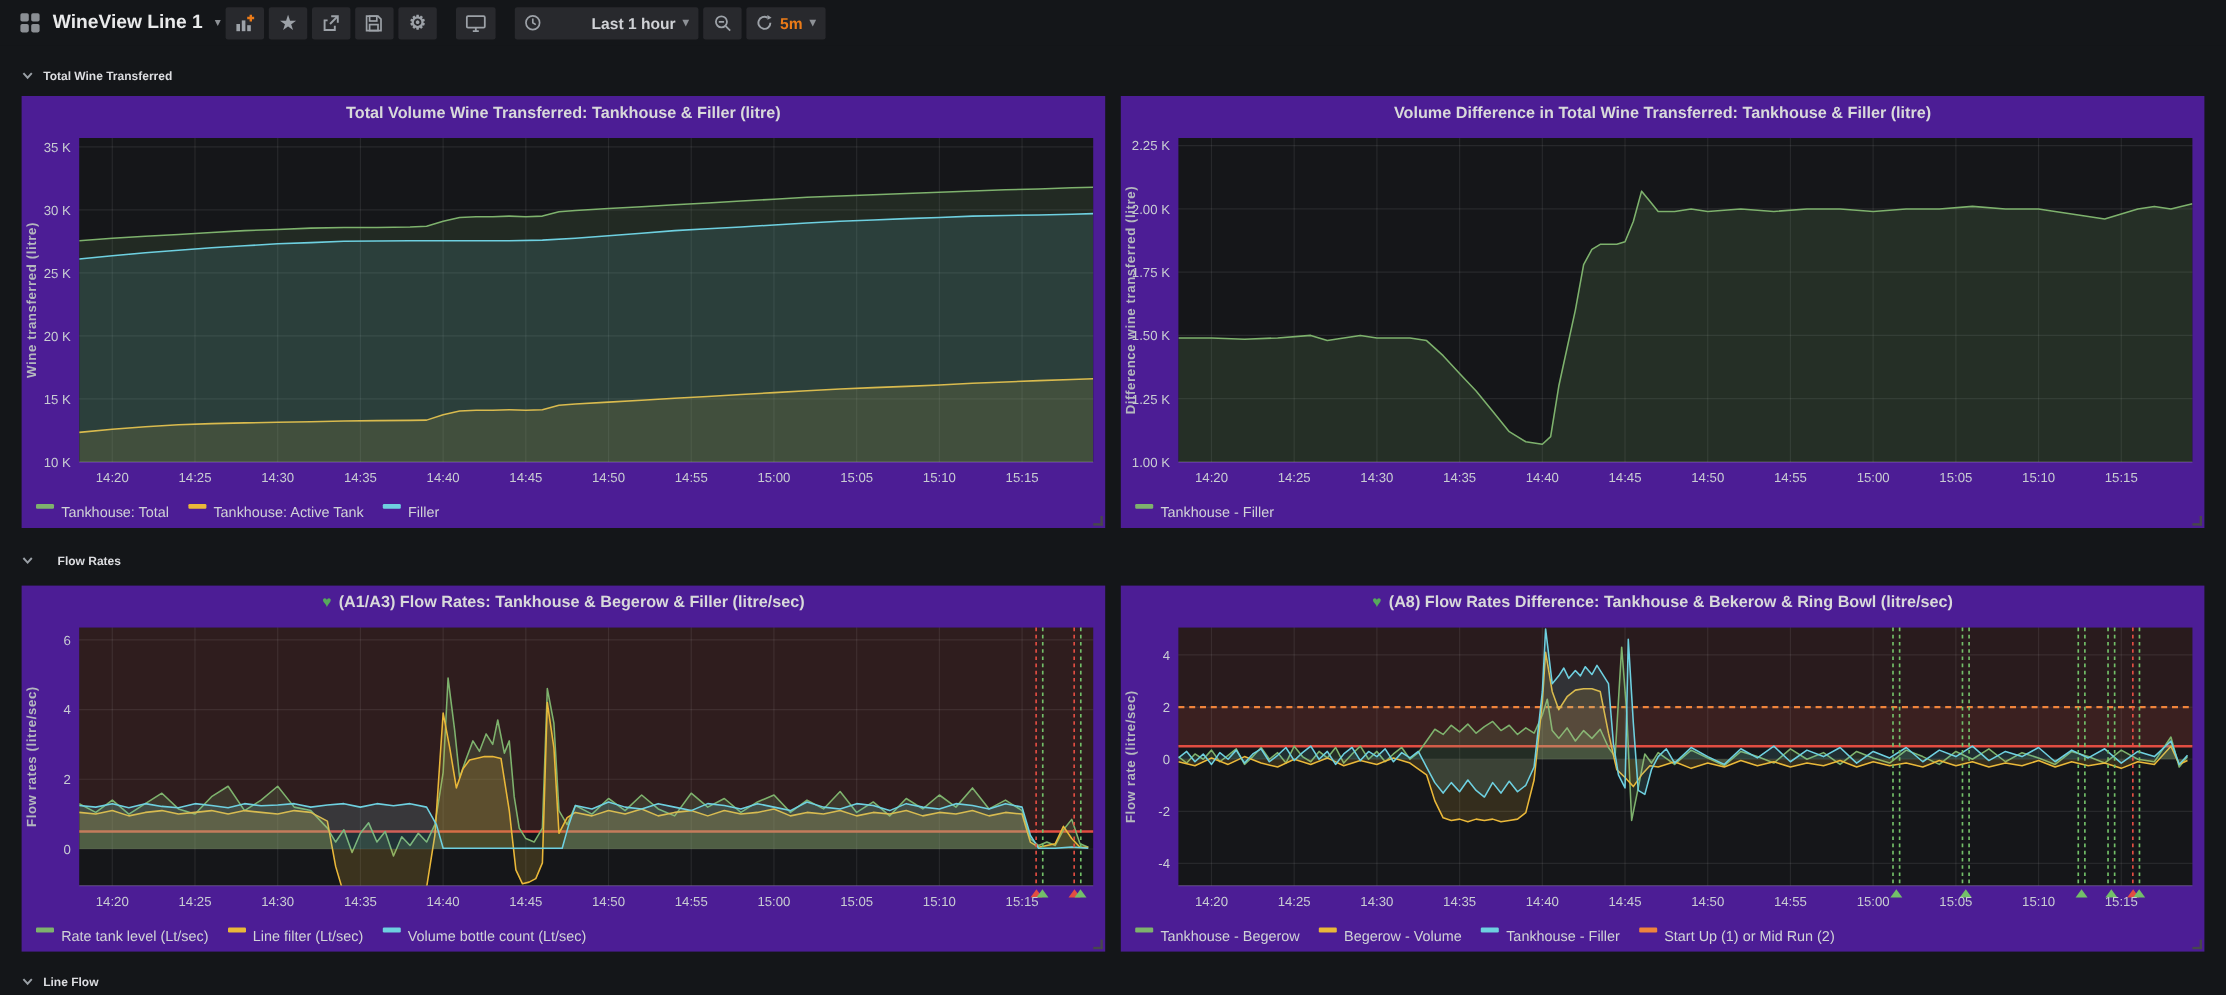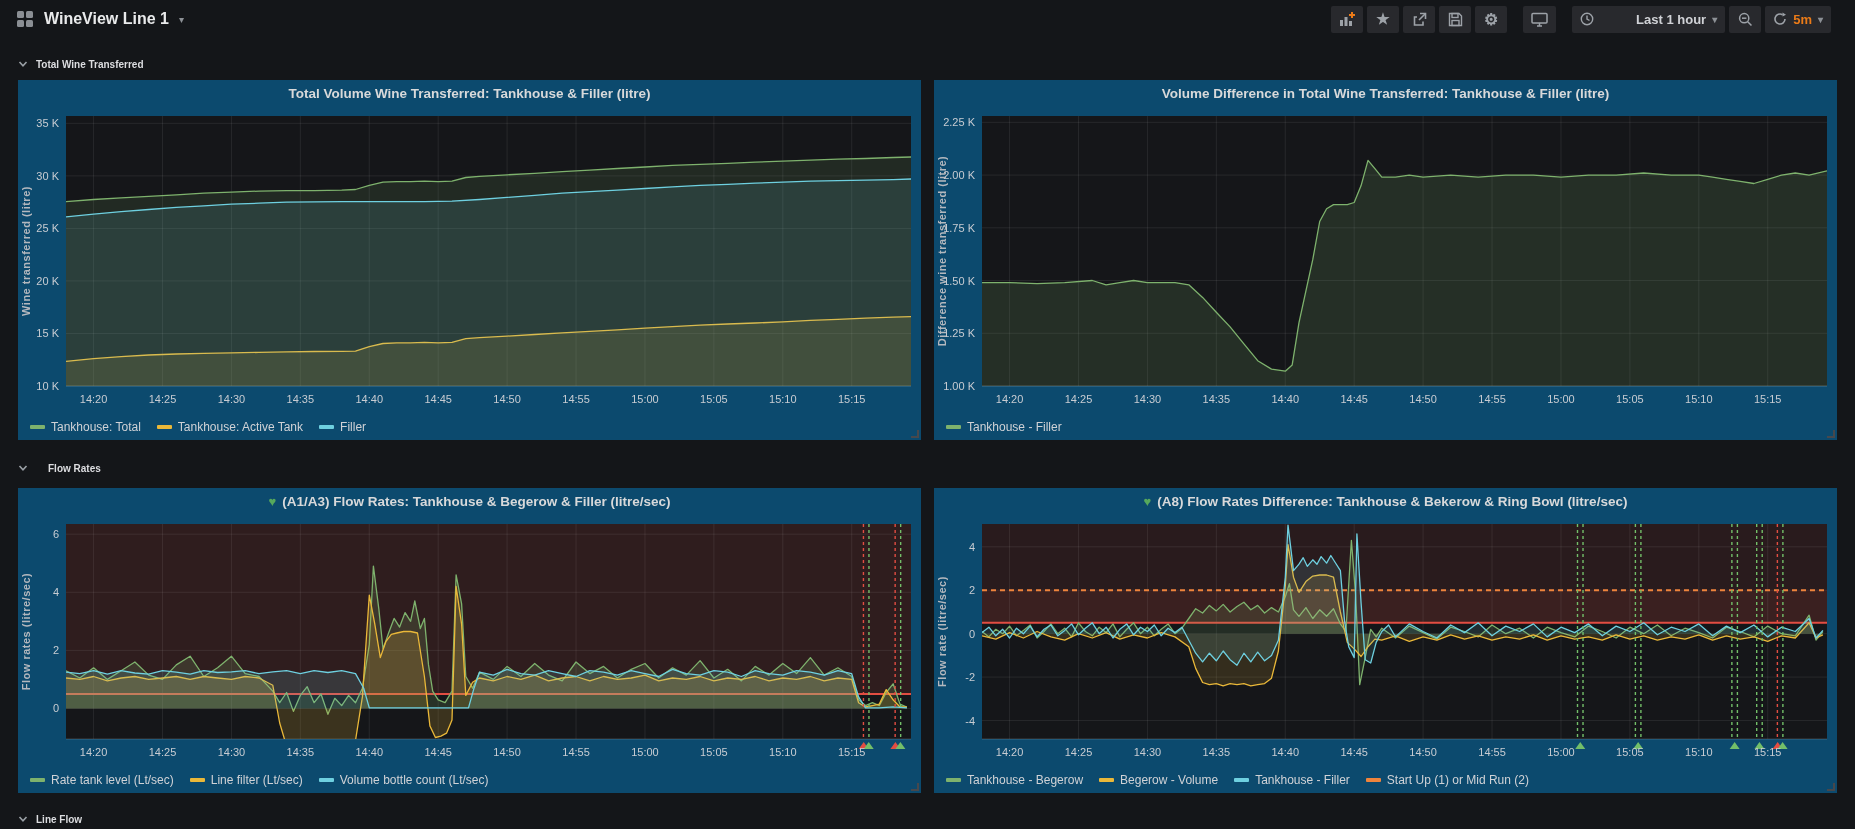--- a/index.html
+++ b/index.html
@@ -1,19 +1,19 @@
 <!DOCTYPE html>
 <html><head>
 <meta charset="utf-8">
 <style>
   * { margin:0; padding:0; box-sizing:border-box; }
   html,body { width:1855px; height:829px; overflow:hidden; background:#141619;
     font-family:"Liberation Sans", sans-serif; color:#d8d9da; }
   
-  .navbar { height:38px; display:flex; align-items:center; justify-content:space-between;
+  .navbar { height:38px; display:flex; align-items:center; 
     padding:0 24px 0 16px; background:#141619; }
   .nav-left { display:flex; align-items:center; gap:10px; }
   .dash-title { font-size:16px; font-weight:700; color:#e9eaeb; cursor:pointer; }
   .caret { font-size:10px; color:#8d9196; }
   .nav-right { display:flex; align-items:center; }
   .nav-btn { height:27px; min-width:32px; padding:0 8px; margin-left:4px; background:#28292d;
     border:none; border-radius:2px; color:#9da2a8; display:flex; align-items:center;
     justify-content:center; gap:6px; font-size:13px; font-weight:700; cursor:pointer; }
   .nav-btn svg { display:block; }
   .nav-gap { width:12px; }
@@ -23,27 +23,27 @@
   .content { padding:0 18px; }
   .section-h { display:flex; align-items:center; gap:8px; height:24px; cursor:pointer; }
   .section-h.first { margin-top:14px; }
   .section-h .stitle { font-size:10px; font-weight:700; color:#dcdde0; }
   .row { display:flex; gap:13px; }
   .row1 { height:360px; margin-top:4px; }
   .row2 { height:305px; margin-top:8px; }
   .sec2 { margin-top:16px;gap:20px; }
   .partial { margin-top:14px; }
   
-  .panel { position:relative; width:903px; background:#0c4a6e; display:flex; flex-direction:column; }
+  .panel { position:relative; width:903px; background:#4c1d95; display:flex; flex-direction:column; }
   .panel-title { height:30px; display:flex; align-items:center; justify-content:center; gap:6px;
     font-size:13.5px; font-weight:700; color:#d8d9da; cursor:pointer; }
   .heart { color:#56a85c; font-size:13px; }
   .chart-wrap { flex:1; position:relative; }
   .legend { height:28px; display:flex; align-items:center; gap:16px; padding-left:12px; }
-  .legend-item { display:flex; align-items:center; gap:6px; font-size:12px; color:#d0d2d6; cursor:pointer; }
+  .legend-item { display:flex; align-items:flex-start; gap:6px; font-size:12px; color:#d0d2d6; cursor:pointer; }
   .legend-item i { width:15px; height:4px; border-radius:1px; display:inline-block; }
   .rsz { position:absolute; right:2px; bottom:2px; width:8px; height:8px; cursor:nwse-resize;
     border-right:2px solid #47484c; border-bottom:2px solid #47484c; }
   svg text { font-family:"Liberation Sans", sans-serif; }
 </style>
 </head>
 <body>
 
 <div class="navbar">
   <div class="nav-left">

